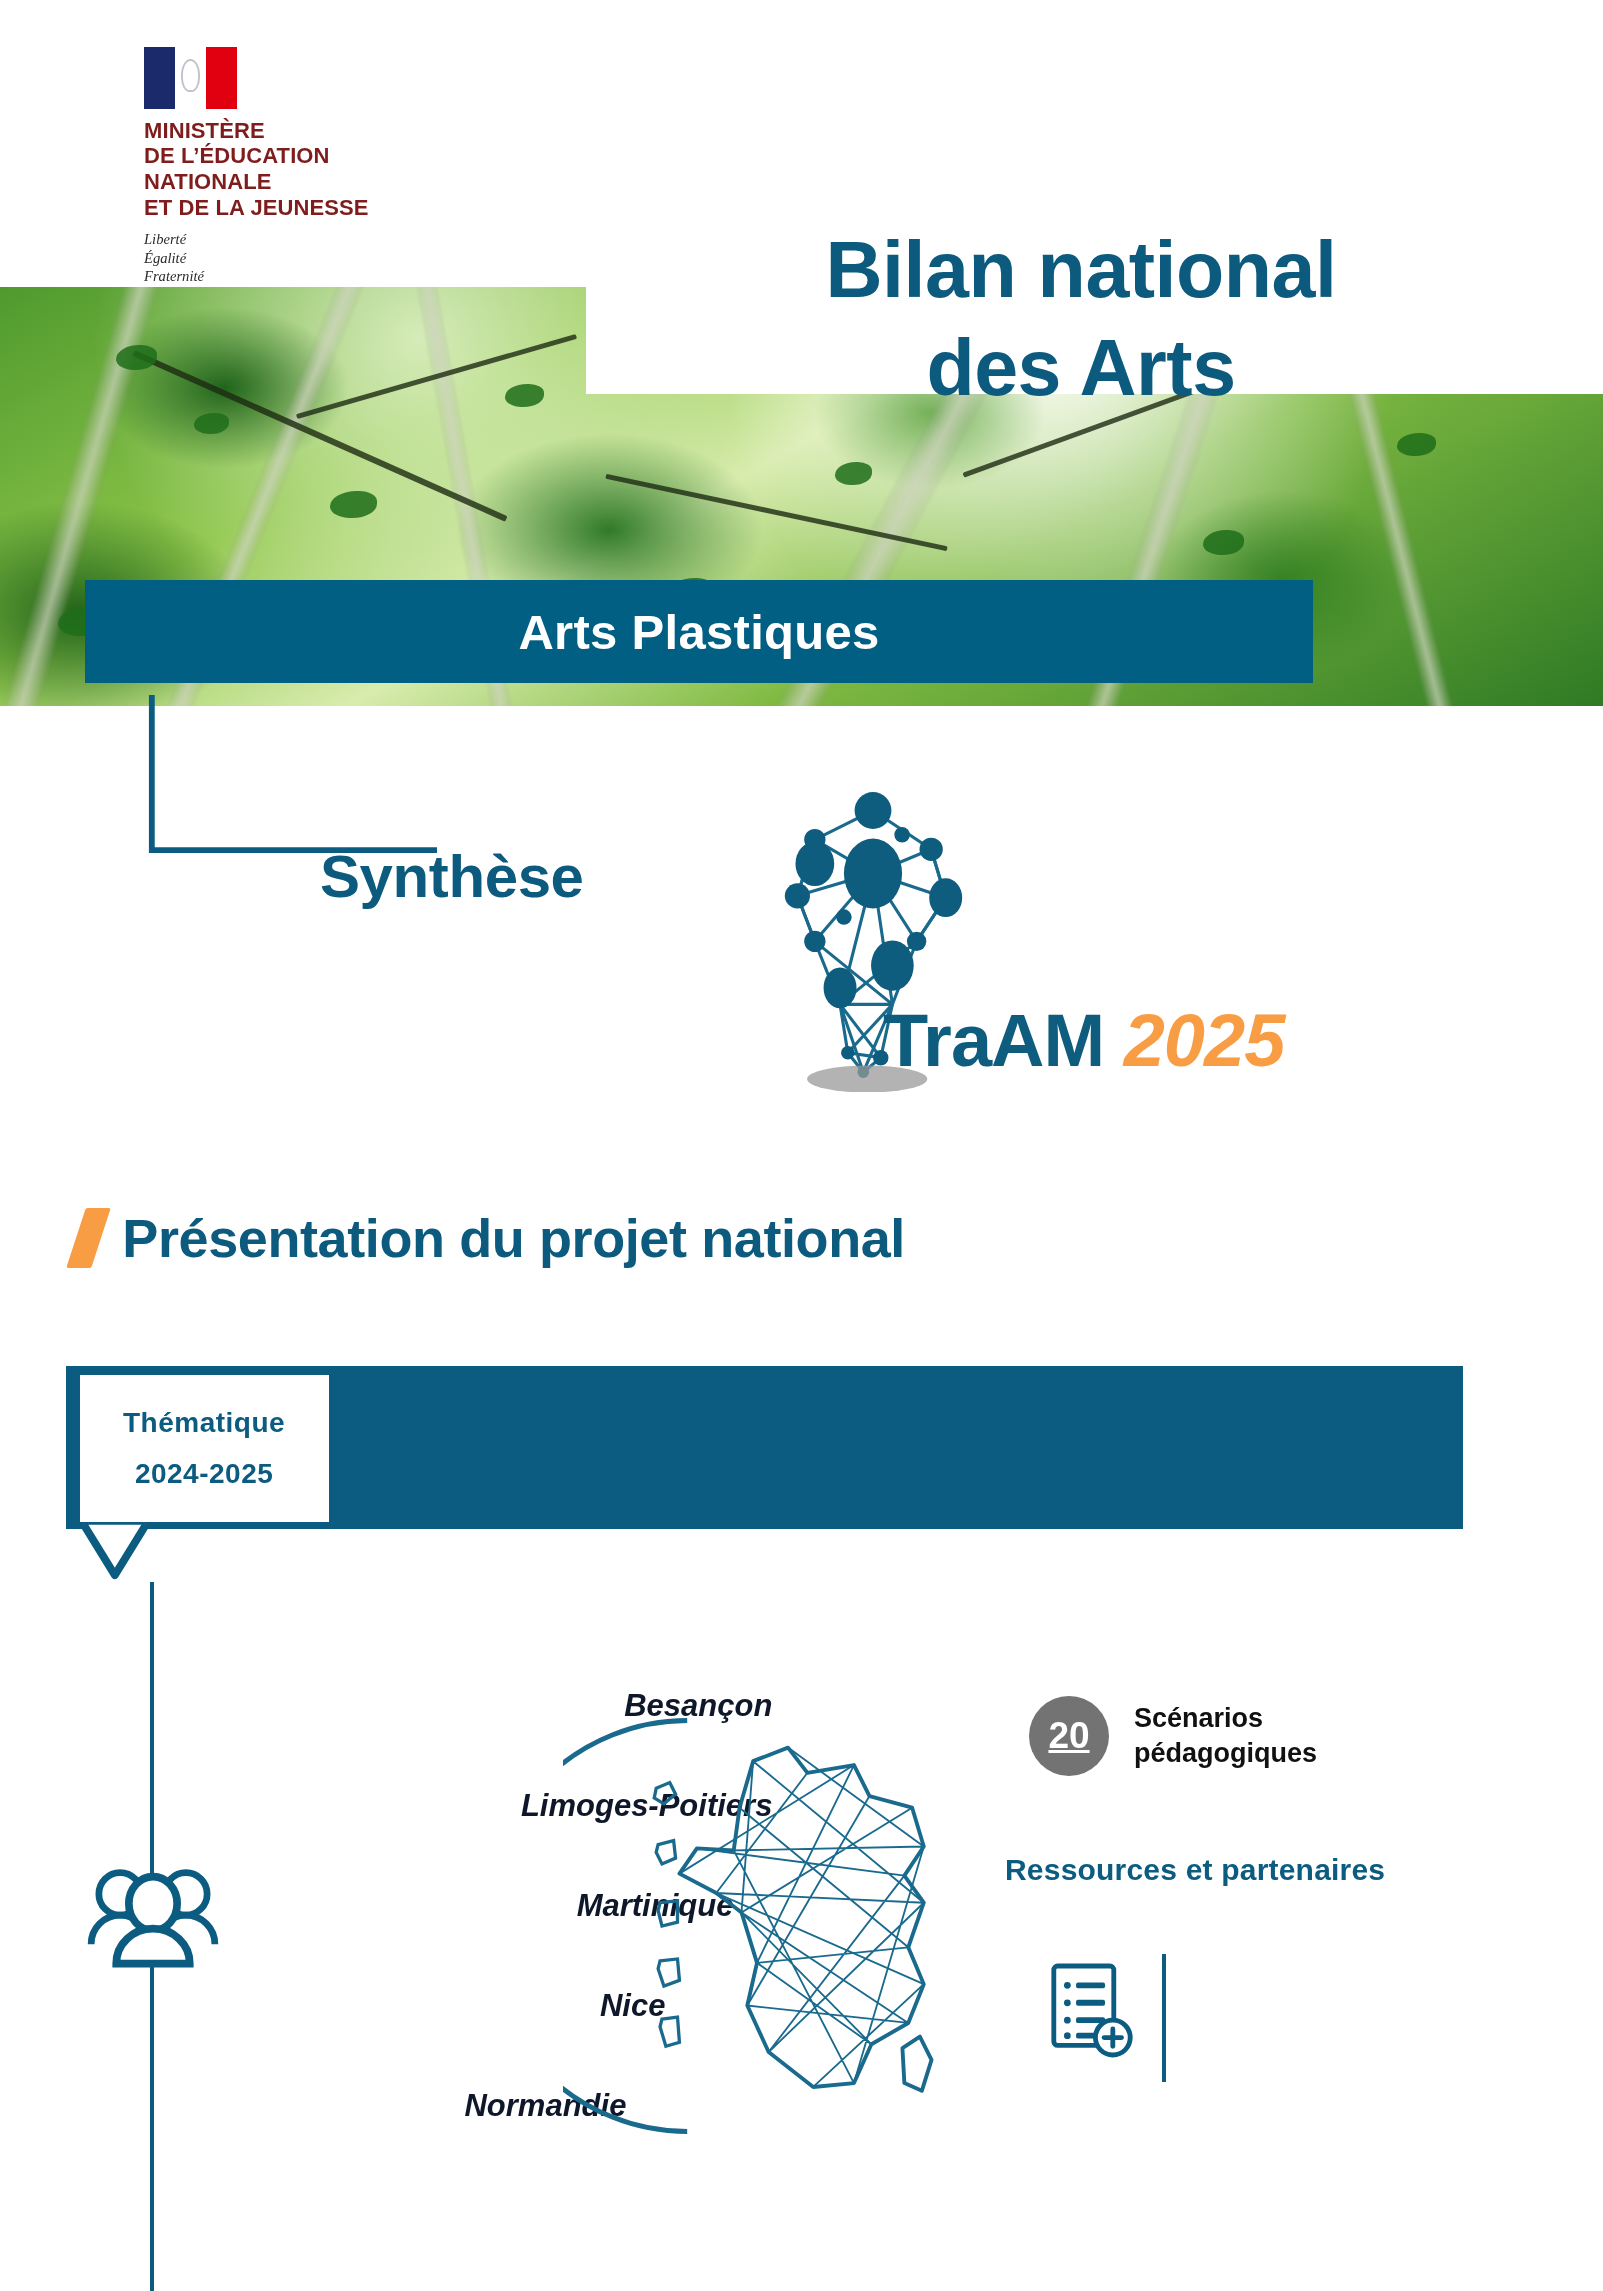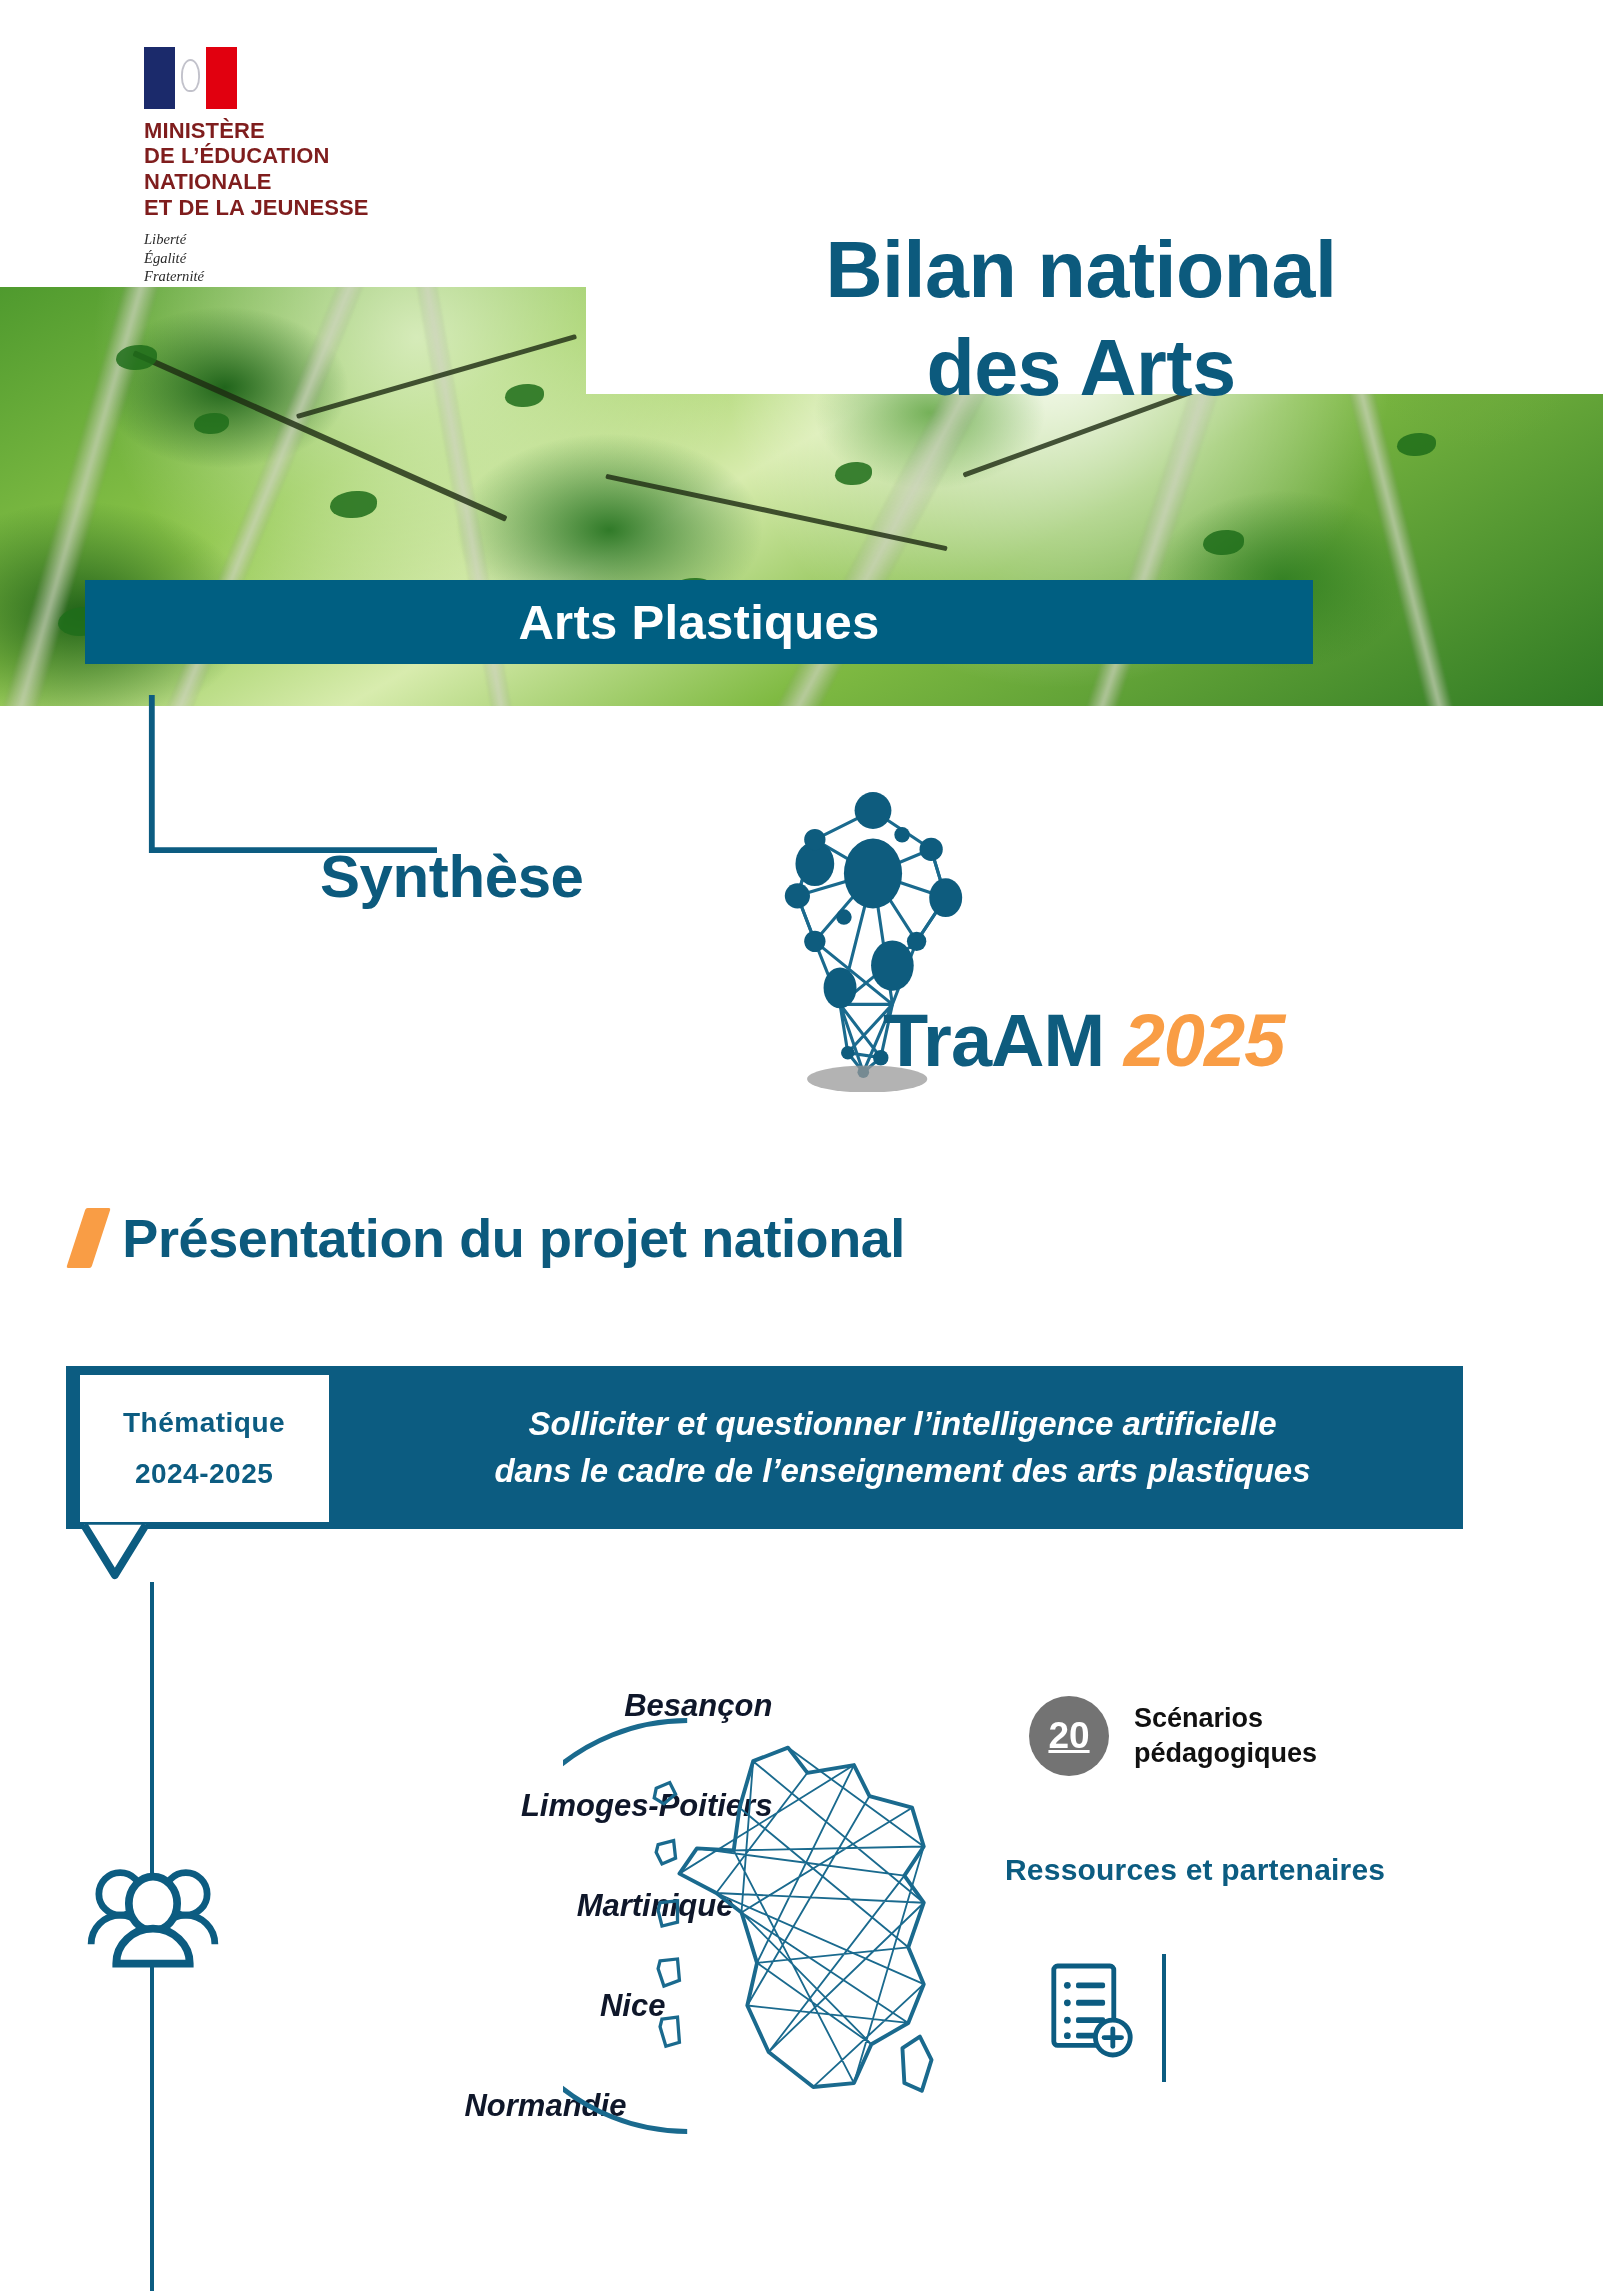--- a/index.html
+++ b/index.html
@@ -68,21 +68,21 @@
 
   
   #main-title {
     position:absolute; left:586px; top:221px; width:970px;
     text-align:center; color:#0c5a7d; font-weight:bold;
     font-size:79px; line-height:1.24; letter-spacing:-0.5px;margin-left:10px;
   }
 
   
   #subject-banner {
-    position:absolute; left:85px; top:580px; width:1228px; height:84px;
+    position:absolute; left:85px; top:580px; width:1228px; height:103px;
     background:#005f82; color:#fff; display:flex; align-items:center;
     justify-content:center; font-size:49px; font-weight:bold; letter-spacing:0.3px;
   }
 
   
   #elbow { position:absolute; left:146px; top:695px; width:291px; height:194px; }
 
   
   #synthese-label {
     position:absolute; left:320px; top:842px; width:408px;
@@ -265,24 +265,20 @@
   <span class="year">2025</span>
 </div>
 
 <div id="section-heading">
   <div class="slash"></div>
   <div class="txt">Présentation du projet national</div>
 </div>
 
 <div id="thematic-block">
   <div id="thematic-bar"></div>
-  <div id="thematic-text">
-    <div>Solliciter et questionner l’intelligence artificielle</div>
-    <div>dans le cadre de l’enseignement des arts plastiques</div>
-  </div>
   <div id="thematic-tag">
     <div>Thématique</div>
     <div>2024-2025</div>
   </div>
   <svg id="thematic-pointer" viewBox="0 0 300 120">
     <path d="M18,4 L50,56 L82,4" fill="#fff" stroke="#0c5c81" stroke-width="8" stroke-linejoin="round"></path>
   </svg>
 </div>
 
 <div id="timeline-line"></div>

